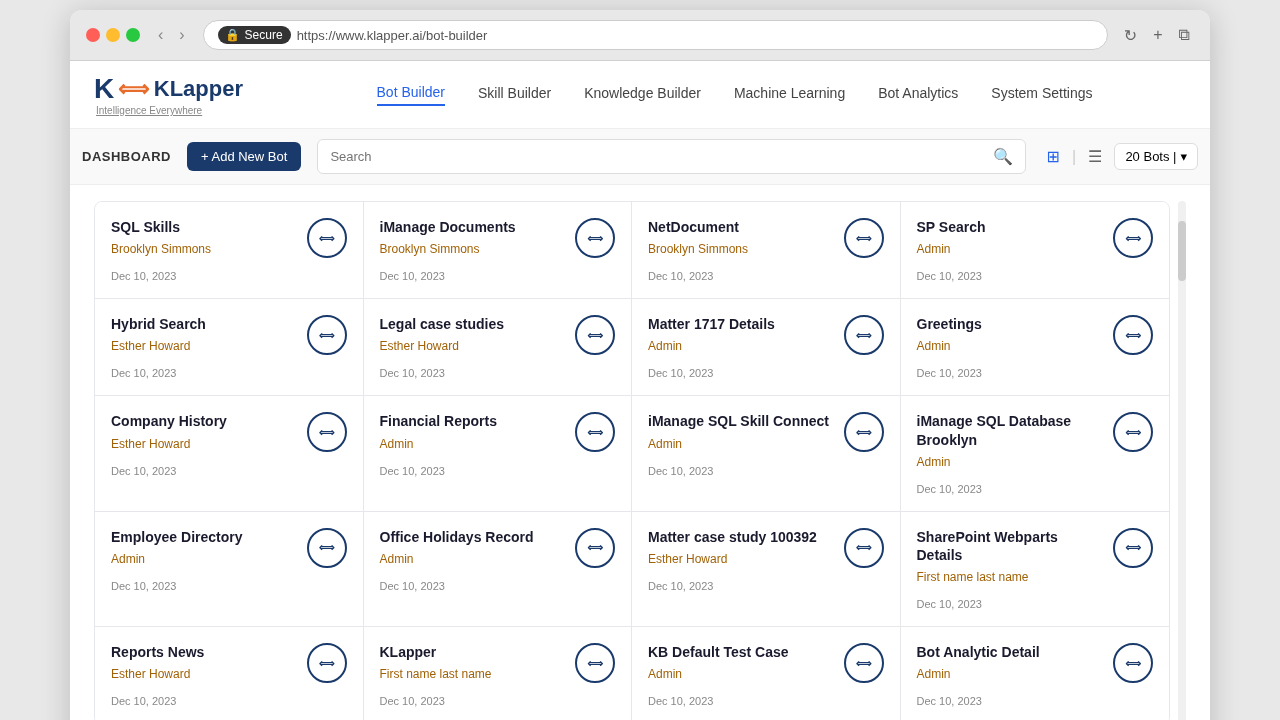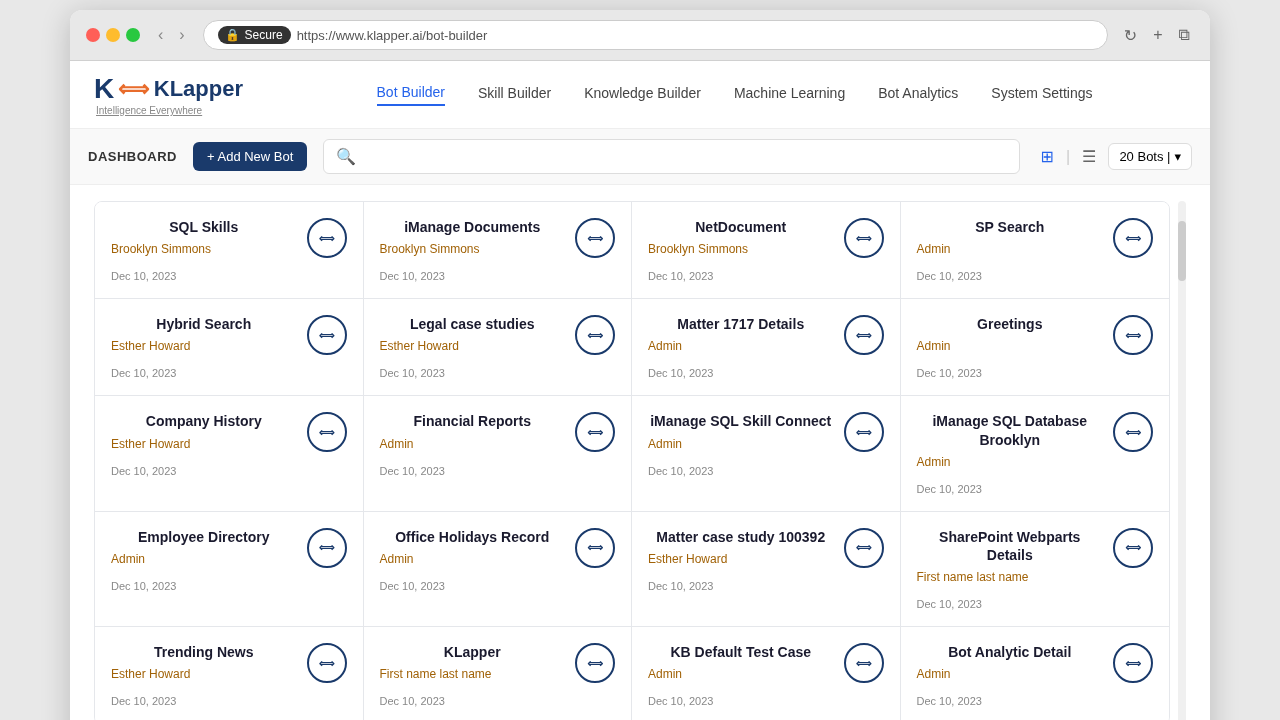--- a/index.html
+++ b/index.html
@@ -90,21 +90,21 @@
       text-decoration: none;
     }
     .nav-item.active {
       color: #2563eb;
       border-bottom: 2px solid #2563eb;
       font-weight: 500;
     }
     .dashboard-bar {
       display: flex;
       align-items: center;
-      padding: 10px 18px;
+      padding: 10px 12px;
       gap: 16px;
       border-bottom: 1px solid #eee;
       background: #f9f9f9;
     }
     .dashboard-label {
       font-size: 13px;
       font-weight: 700;
       color: #333;
       letter-spacing: 0.5px;
     }
@@ -192,21 +192,20 @@
       min-height: 90px;
     }
     .bot-card:nth-child(4n) { border-right: none; }
     .bot-card-info { flex: 1; }
     .bot-card-title {
       font-size: 14px;
       font-weight: 600;
       color: #1a1a2e;
       margin-bottom: 6px;
       line-height: 1.3;
-      text-align: center;
     }
     .bot-card-author {
       font-size: 12px;
       color: #a16207;
     }
     .bot-card-date {
       font-size: 11px;
       color: #888;
       margin-top: 14px;
     }
@@ -327,20 +326,21 @@
         <a class="nav-item">Machine Learning</a>
         <a class="nav-item">Bot Analytics</a>
         <a class="nav-item">System Settings</a>
       </nav>
     </div>
 
     <div class="dashboard-bar">
       <span class="dashboard-label">DASHBOARD</span>
       <button class="add-bot-btn">+ Add New Bot</button>
       <div class="search-bar">
+        <input class="search-input" type="text" placeholder="Search" style="">
         <span style="color:#999;">🔍</span>
       </div>
       <div class="view-controls">
         <button class="view-btn active">⊞</button>
         <span class="divider">|</span>
         <button class="view-btn">☰</button>
         <div class="bots-selector">
           <span>20 Bots |</span>
           <span>▾</span>
         </div>
@@ -505,21 +505,21 @@
       <div class="bot-card-title">SharePoint Webparts Details</div>
       <div class="bot-card-author">First name last name</div>
       <div class="bot-card-date">Dec 10, 2023</div>
     </div>
     <div class="bot-card-icon">
       <span style="font-size:11px;font-weight:900;letter-spacing:-1px;">⟺</span>
     </div>
   </div>
           <div class="bot-card">
     <div class="bot-card-info">
-      <div class="bot-card-title">Trending News</div>
+      <div class="bot-card-title">Reports News</div>
       <div class="bot-card-author">Esther Howard</div>
       <div class="bot-card-date">Dec 10, 2023</div>
     </div>
     <div class="bot-card-icon">
       <span style="font-size:11px;font-weight:900;letter-spacing:-1px;">⟺</span>
     </div>
   </div>
           <div class="bot-card">
     <div class="bot-card-info">
       <div class="bot-card-title">KLapper</div>

